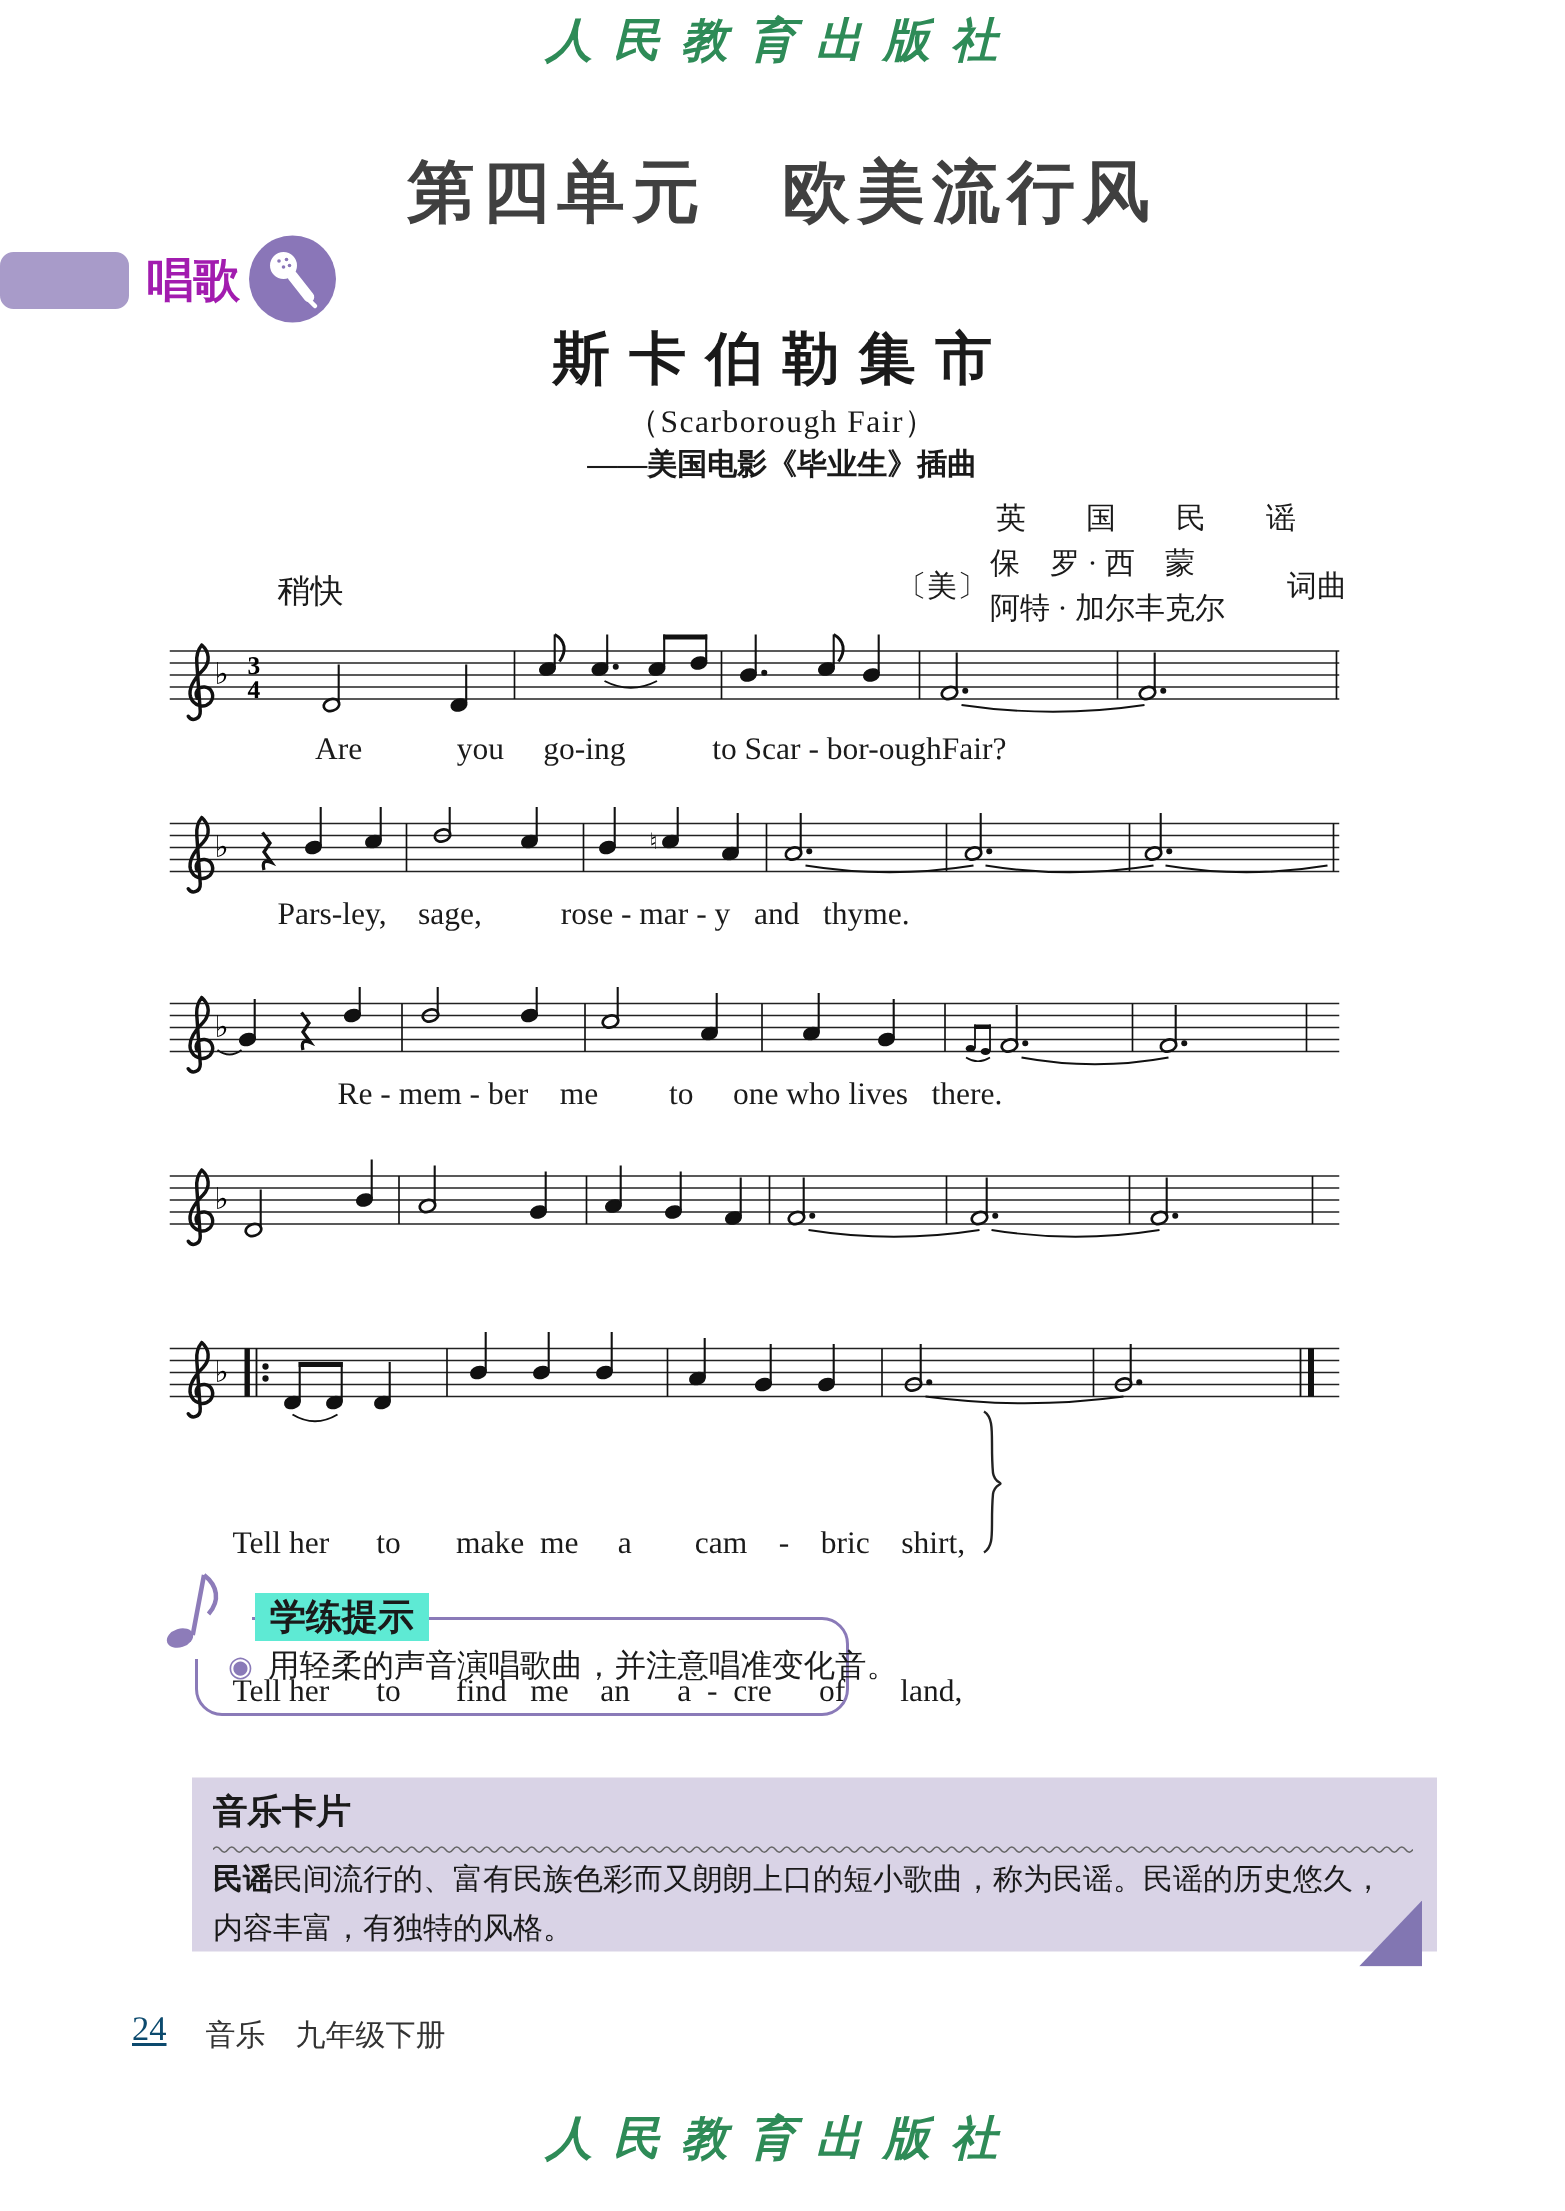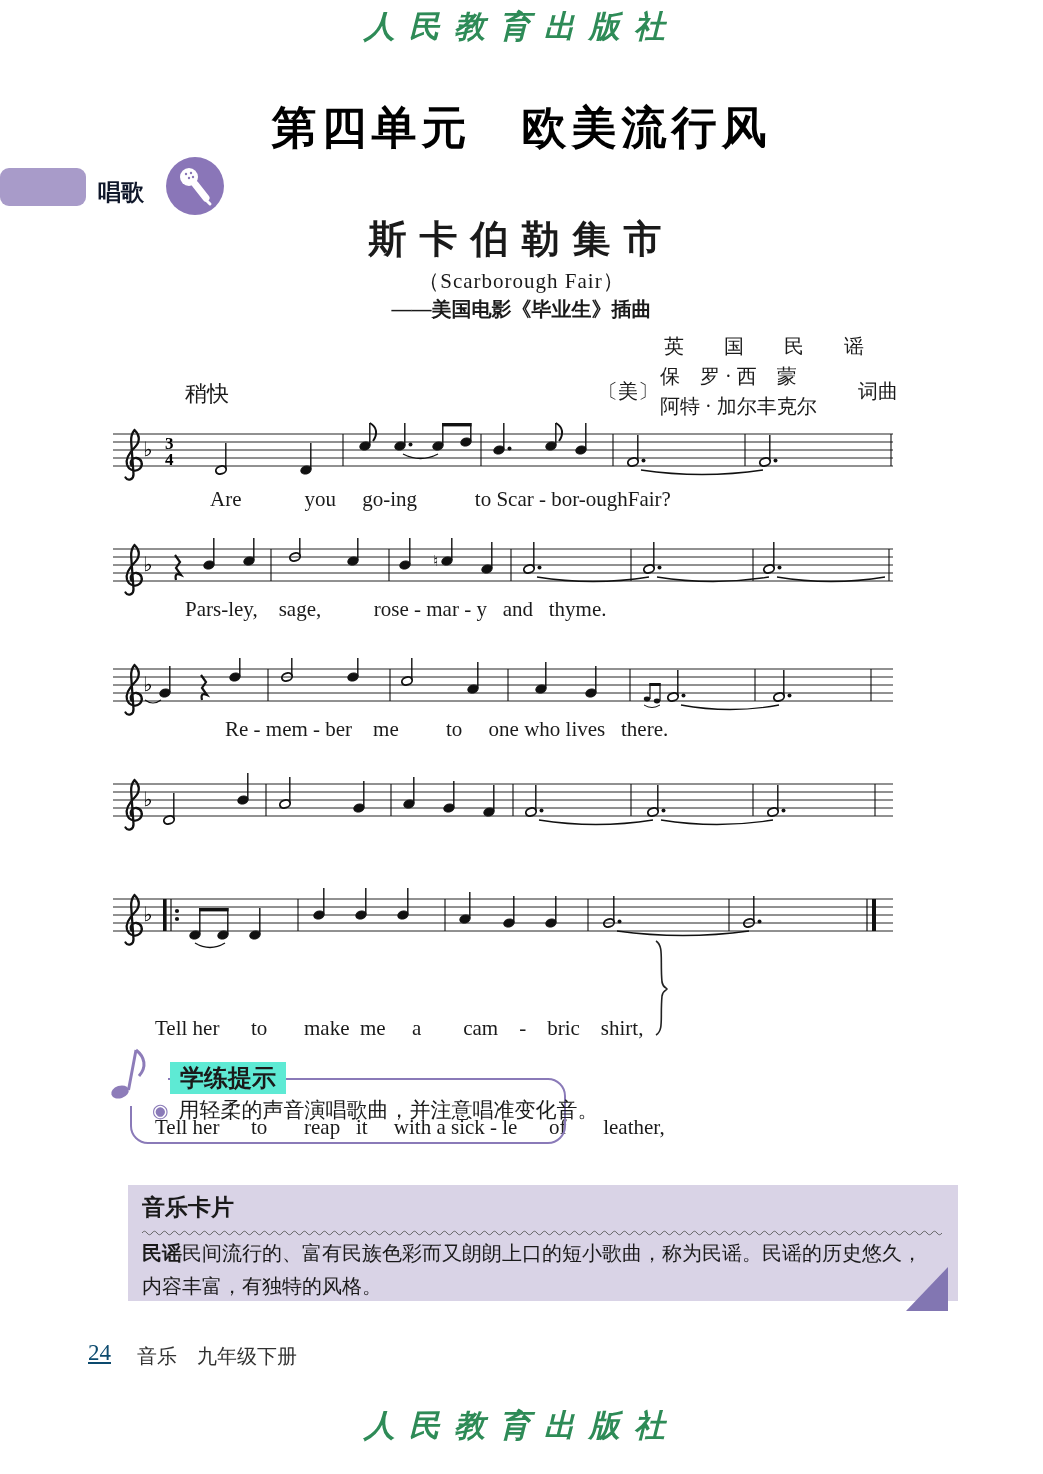--- a/index.html
+++ b/index.html
@@ -5,25 +5,25 @@
   html,body{margin:0;padding:0;background:#fff;}
   #page{position:relative;width:1043px;height:1474px;background:#fff;overflow:hidden;
         font-family:"Liberation Serif",serif;color:#1a1a1a;}
   .abs{position:absolute;}
   .center{left:0;width:100%;text-align:center;}
   
   .logo{font-family:"Liberation Serif",serif;font-style:italic;font-weight:bold;
         color:#2e8b57;font-size:31px;letter-spacing:14px;}
   
   .unit-title{font-family:"Liberation Sans",sans-serif;font-weight:bold;
-        color:#000000;font-size:45px;letter-spacing:5px;}
+        color:#404040;font-size:45px;letter-spacing:5px;}
   
   .tab-rect{left:0;top:168px;width:86px;height:38px;background:#a89bc9;border-radius:9px;}
   .tab-label{left:98px;top:166px;font-family:"Liberation Sans",sans-serif;font-weight:bold;
-        color:#0f172a;font-size:23px;margin-top:11px;}
+        color:#a21caf;font-size:31px;}
   .mic-wrap{left:165px;top:156px;width:60px;height:60px;}
   
   .song-title{top:214px;font-size:38px;font-weight:600;letter-spacing:13px;}
   .song-title-en{top:267px;font-size:21px;letter-spacing:1px;}
   .song-subtitle{top:296px;font-size:20px;font-weight:600;}
   
   .credits{left:598px;top:331px;width:300px;font-size:20px;line-height:30px;}
   .credits-row1{margin-left:66px;white-space:pre;}
   .credits-grid{display:flex;align-items:center;}
   .credits-origin{width:62px;}
@@ -321,20 +321,21 @@
       <circle cx="646.5" cy="36.5" r="2" fill="#111"></circle>
       <line x1="754" y1="14" x2="754" y2="46" stroke="#111" stroke-width="1.2"></line>
       <rect x="759" y="14" width="4" height="32" fill="#111"></rect>
     </svg>
 
   <div class="abs lyric" style="left:210px;top:487px">Are            you     go-ing           to Scar - bor-oughFair?</div>
   <div class="abs lyric" style="left:185px;top:597px">Pars-ley,    sage,          rose - mar - y   and   thyme.</div>
   <div class="abs lyric" style="left:225px;top:717px">Re - mem - ber    me         to     one who lives   there.</div>
   <div class="abs verse-block">
     <div>Tell her      to       make  me     a        cam    -    bric    shirt,</div>
+    <div>Tell her      to       find   me    an      a  -  cre      of       land,</div>
     <div>Tell her      to       reap   it     with a sick - le      of       leather,</div>
   </div>
   <div class="abs brace">
     <svg width="18" height="100" viewBox="0 0 18 100">
       <path d="M4 3 C12 8 8 22 10 44 C11 50 15 50 15 51 C15 52 11 52 10 58 C8 80 12 92 4 97" stroke="#222" stroke-width="1.6" fill="none"></path>
     </svg>
   </div>
 
   <div class="abs tip-box"></div>
   <div class="abs tip-note-icon">

